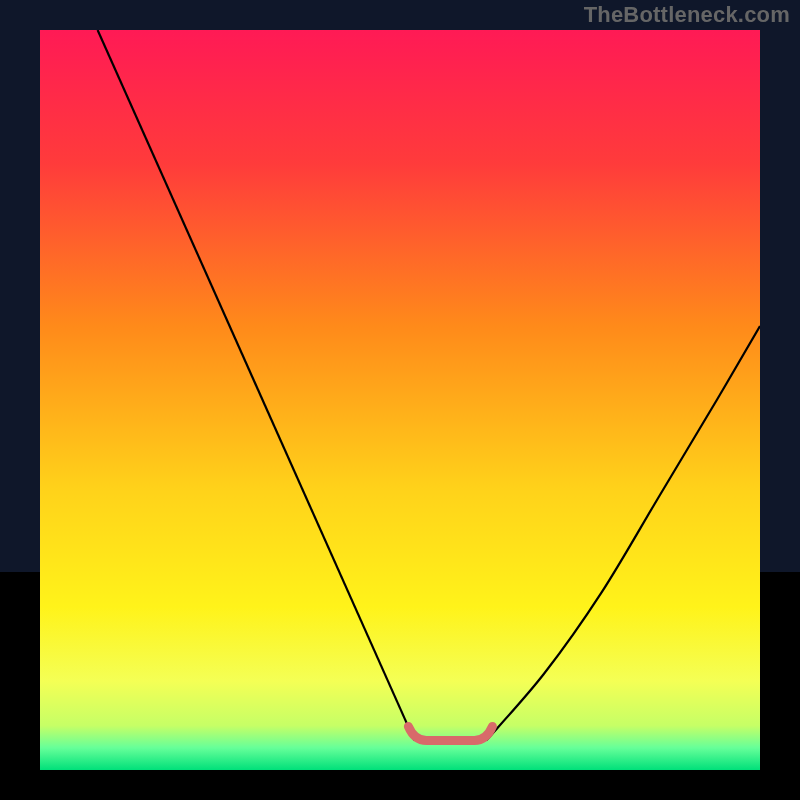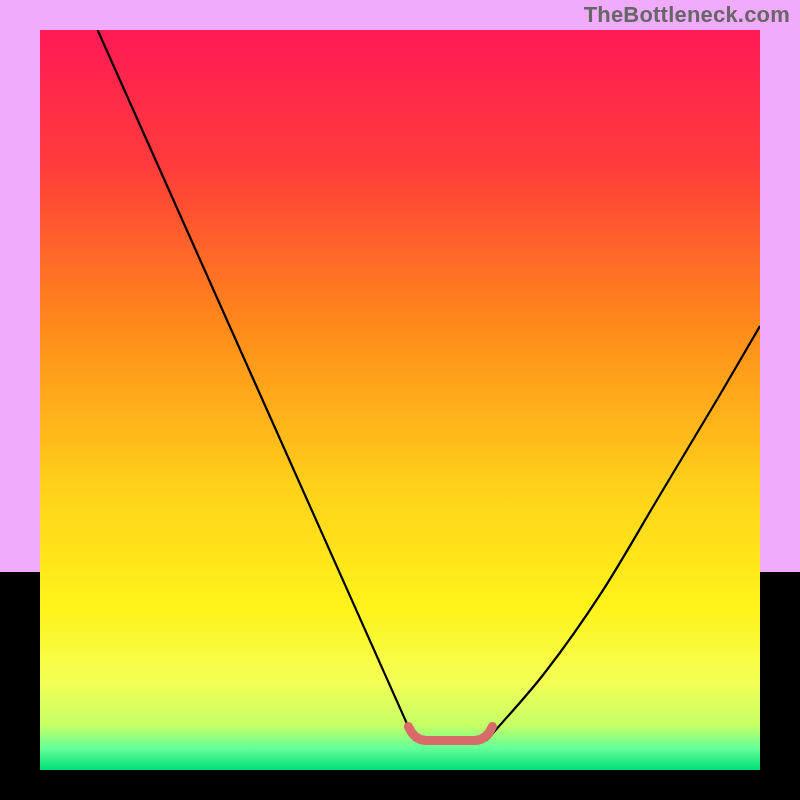--- a/index.html
+++ b/index.html
@@ -8,21 +8,21 @@
     width: 800px;
     height: 800px;
     background: #000;
     overflow: hidden;
     font-family: Arial, Helvetica, sans-serif;
   }
   .frame {
     position: relative;
     width: 800px;
     height: 572px;
-    background: #f0abfc;
+    background: #0f172a;
   }
   .watermark {
     position: absolute;
     top: 2px;
     right: 10px;
     font-size: 22px;
     font-weight: bold;
     color: #666;
     letter-spacing: 0.2px;
     z-index: 10;

